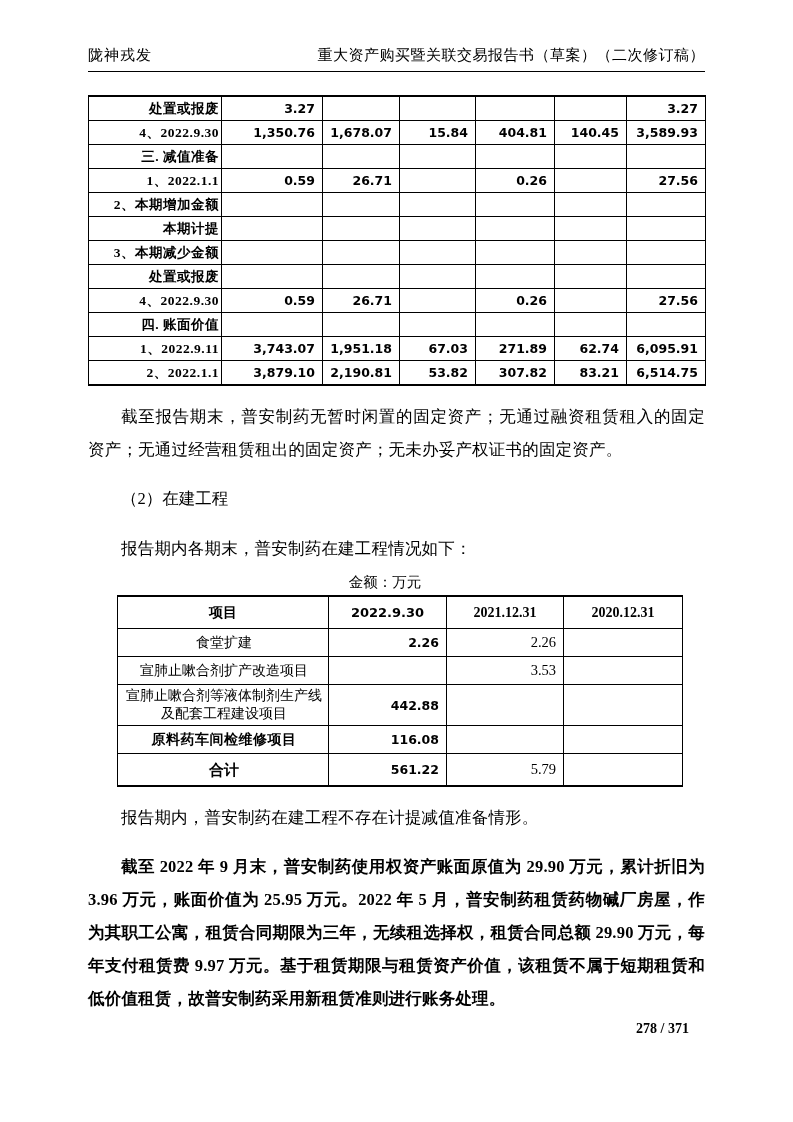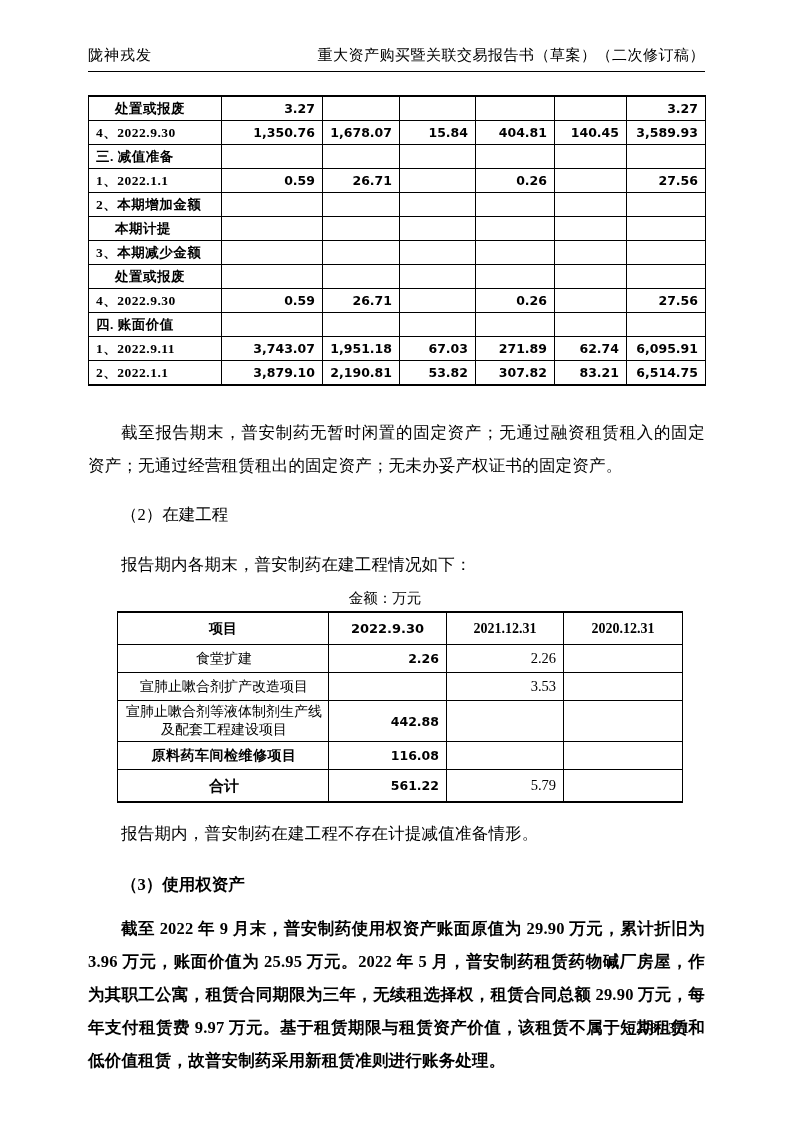--- a/index.html
+++ b/index.html
@@ -24,34 +24,34 @@
   .doc-header .right { letter-spacing: 0.5px; }
 
   
   table { border-collapse: collapse; table-layout: fixed; }
   .t1 { width: 617px; margin-top: 23px; border-top: 2.5px solid #000; border-bottom: 2.5px solid #000; }
   .t1 td {
     border: 1px solid #000; height: 23px;
     font-size: 13.5px; vertical-align: middle;
     overflow: hidden; white-space: nowrap;
   }
-  .t1 td.lbl { font-weight: bold; text-align: left; padding: 0 2px 0 7px; letter-spacing: 0.5px; }
+  .t1 td.lbl { font-weight: bold; text-align: right; padding: 0 2px 0 7px; letter-spacing: 0.5px; }
   .t1 td.lbl.ind { padding-left: 26px; }
   .t1 td.num {
     text-align: right; padding: 0 7px 0 2px;
     font-family: "DejaVu Sans", sans-serif; font-weight: bold; font-size: 12.5px;
   }
   .t1 tr td:first-child { border-left: 1px solid #000; }
 
   
   .para {
     font-size: 16.5px; line-height: 33px; text-align: justify;
     text-indent: 2em; margin: 0; letter-spacing: 0.2px;
   }
-  .p1 { margin-top: 30px; }
+  .p1 { margin-top: 14px; }
   .h-sub { font-size: 16.5px; text-indent: 2em; margin: 0; }
   .h2 { margin-top: 22px; }
   .p2 { margin-top: 22px; }
   .h3 { margin-top: 24px; font-weight: bold; }
   .p4 { margin-top: 16px; font-weight: bold; }
 
   .unit-line {
     width: 594px; text-align: center;
     font-size: 14.5px; margin-top: 8px; margin-bottom: 3px;
   }
@@ -262,19 +262,18 @@
         <td class="lbl total">合计</td>
         <td class="vcur">561.22</td>
         <td class="vold">5.79</td>
         <td class="vold"></td>
       </tr>
     </tbody>
   </table>
 
   <p class="para p3">报告期内，普安制药在建工程不存在计提减值准备情形。</p>
 
-  <p class="h-sub h3">（3）使用权资产</p>
 
   <p class="para p4">截至 2022 年 9 月末，普安制药使用权资产账面原值为 29.90 万元，累计折旧为 3.96 万元，账面价值为 25.95 万元。2022 年 5 月，普安制药租赁药物碱厂房屋，作为其职工公寓，租赁合同期限为三年，无续租选择权，租赁合同总额 29.90 万元，每年支付租赁费 9.97 万元。基于租赁期限与租赁资产价值，该租赁不属于短期租赁和低价值租赁，故普安制药采用新租赁准则进行账务处理。</p>
 
   <div class="footer-page">278 / 371</div>
 
 </div>
 
 </body></html>

